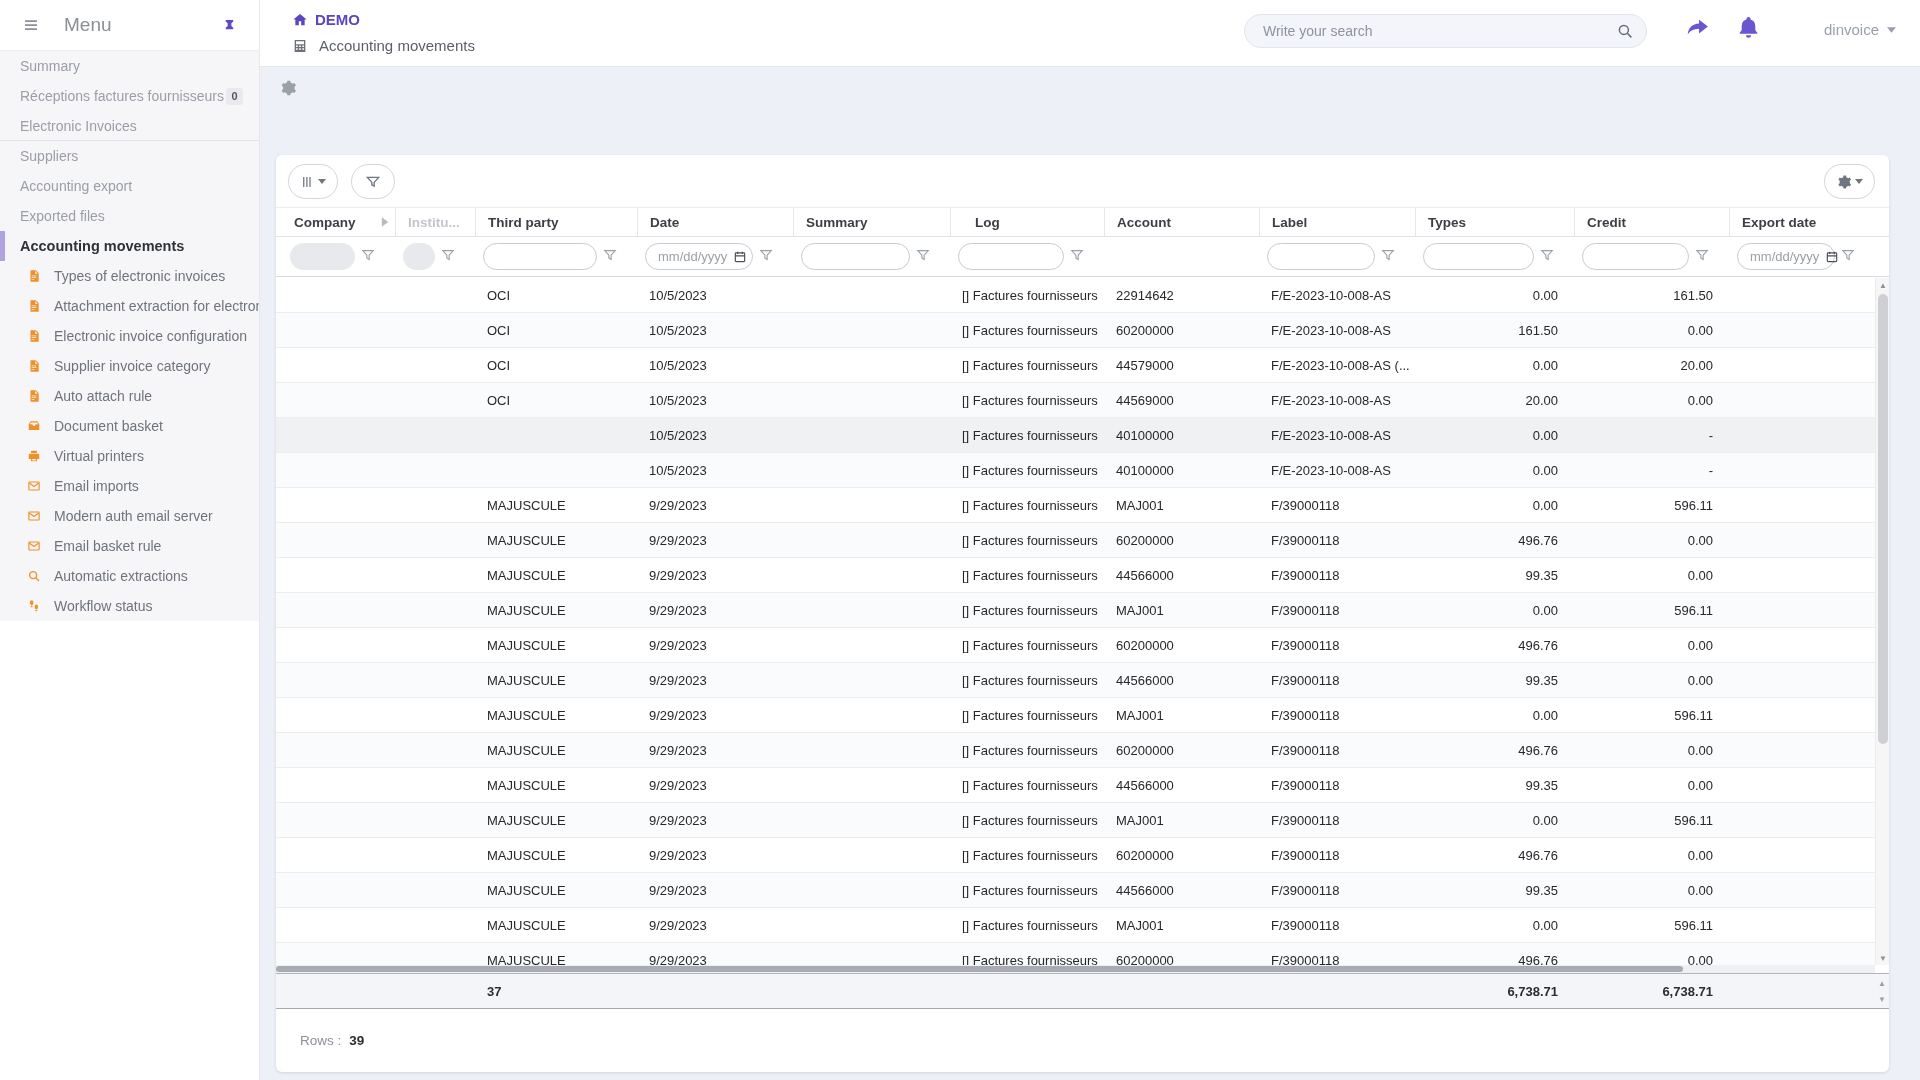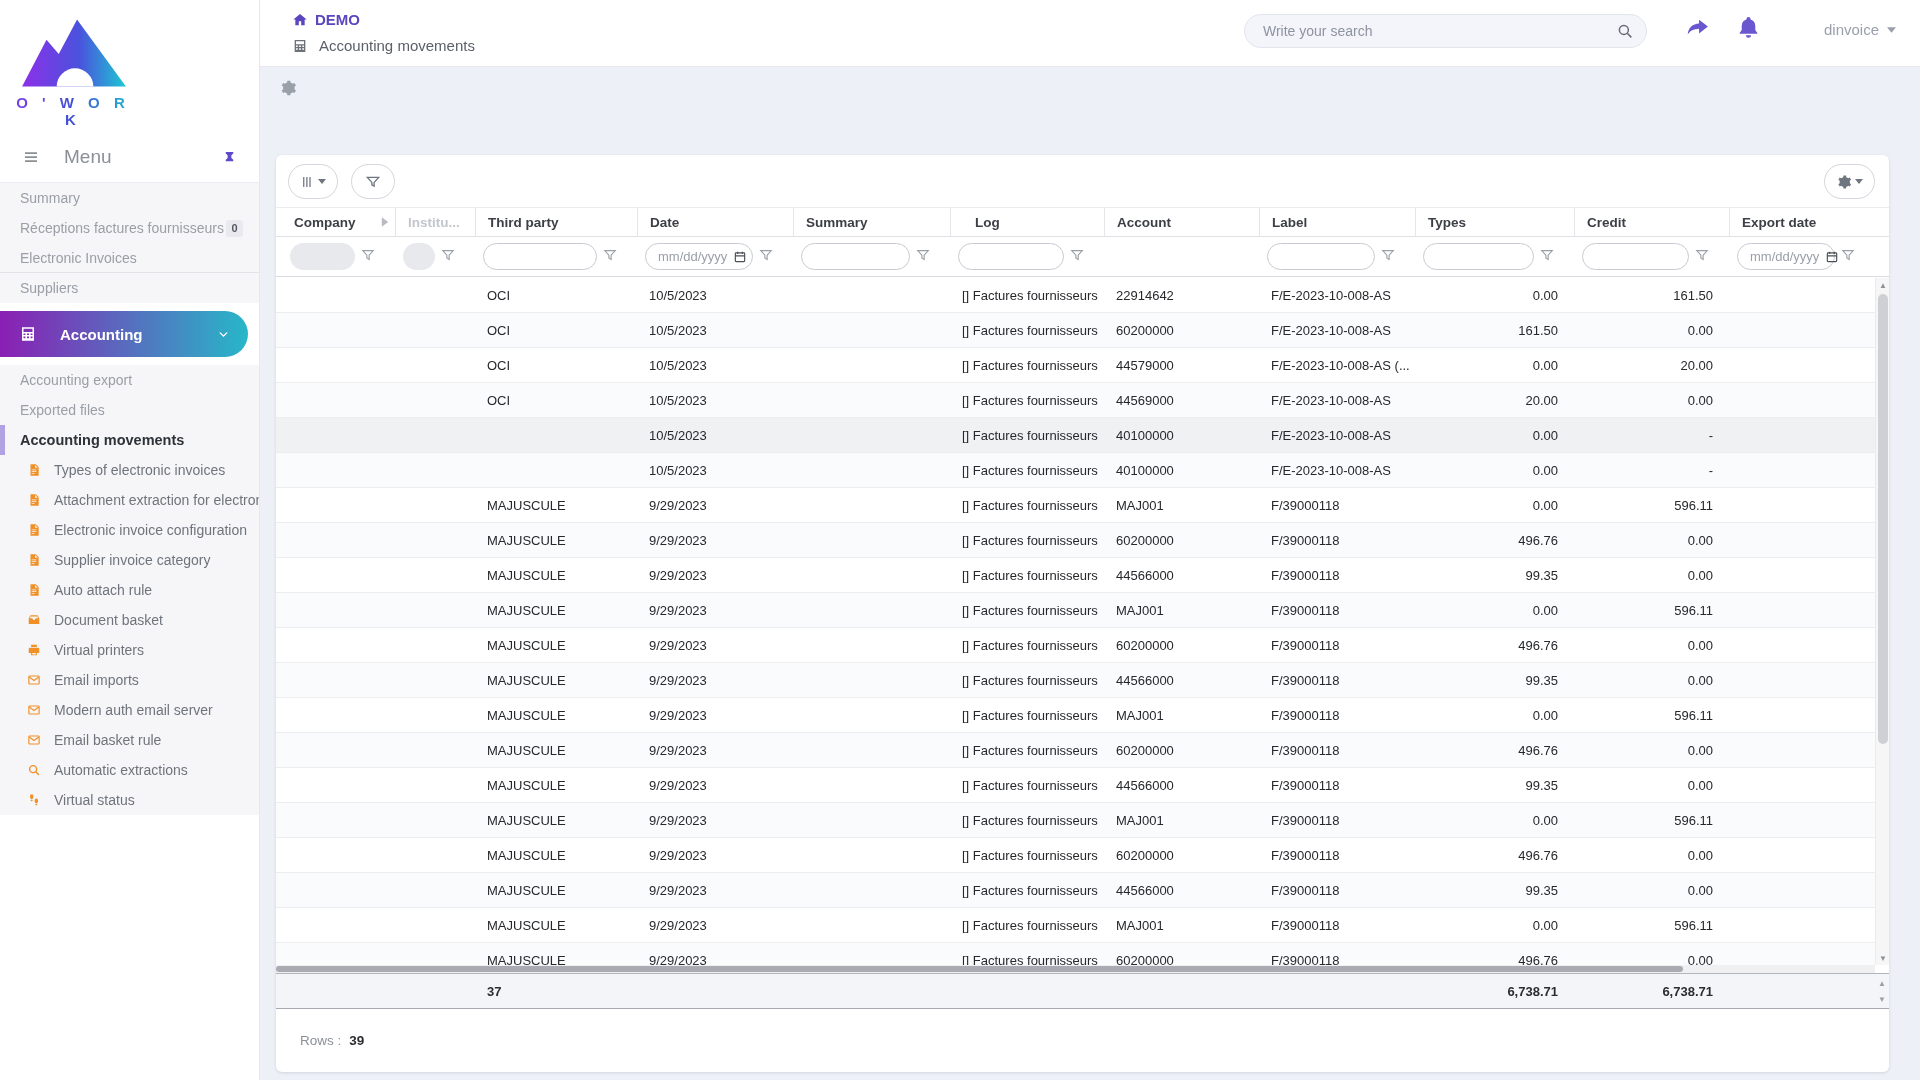--- a/index.html
+++ b/index.html
@@ -127,34 +127,20 @@
 
   .card-footer { position:absolute; left:0; right:0; bottom:0; height:63px; display:flex;
                  align-items:center; padding-left:24px; font-size:13.5px; }
   .card-footer .rl { color:#8a8f98; }
   .card-footer .rc { color:#2b2d31; font-weight:700; margin-left:8px; }
 </style>
 </head>
 <body>
 
 <aside class="sidebar">
-  <div class="logo-wrap">
-    <svg class="logo-mountain" viewBox="0 0 110 76">
-      <defs>
-        <linearGradient id="lgm" x1="0" y1="0" x2="1" y2="0">
-          <stop offset="0" stop-color="#8d30e8"></stop>
-            <stop offset="0.55" stop-color="#4a52dd"></stop>
-            <stop offset="1" stop-color="#1ec8d2"></stop>
-        </linearGradient>
-      </defs>
-      <path d="M4 72 L28 26 L40 40 L58 6 L106 72 Z" fill="url(#lgm)"></path>
-      <path d="M38 72 a18 18 0 0 1 36 0 Z" fill="#ffffff"></path>
-    </svg>
-    <span class="logo-text">O ' W O R K</span>
-  </div>
   <div class="menu-header">
     <span class="icon">
       <svg width="18" height="16" viewBox="0 0 24 24">
           <path fill="currentColor" d="M3 5h18v2.4H3zM3 11h18v2.4H3zM3 17h18v2.4H3z"></path>
         </svg>
     </span>
     <span class="lbl">Menu</span>
     <span class="icon pin">
       <svg width="15" height="15" viewBox="0 0 24 24">
           <path fill="currentColor" d="M6 3h12v2.4l-3 3v4.2l3 3V18H6v-2.4l3-3V8.4l-3-3z"></path>
@@ -197,33 +183,20 @@
       <div class="s-item sub">
         <span class="lbl">Réceptions factures fournisseurs</span>
         <span class="badge">0</span>
       </div>
       <div class="s-item sub divider">
         <span class="lbl">Electronic Invoices</span>
       </div>
       <div class="s-item sub">
         <span class="lbl">Suppliers</span>
       </div>
-      <div class="s-item active-grad">
-        <span class="icon mi">
-          <svg viewBox="0 0 24 24">
-            <path fill="currentColor" d="M4 3h16v18H4zm2 2v4.2h12V5zm0 6.2v2.2h2.6v-2.2zm4.7 0v2.2h2.6v-2.2zm4.7 0v2.2H18v-2.2zM6 15.4v2.2h2.6v-2.2zm4.7 0v2.2h2.6v-2.2zm4.7 0v2.2H18v-2.2z"></path>
-          </svg>
-        </span>
-        <span class="lbl">Accounting</span>
-        <span class="icon chev">
-          <svg viewBox="0 0 24 24">
-            <path fill="none" stroke="currentColor" stroke-width="2.6" stroke-linecap="round" d="M6 9l6 6 6-6"></path>
-          </svg>
-        </span>
-      </div>
       <div class="s-item sub">
         <span class="lbl">Accounting export</span>
       </div>
       <div class="s-item sub">
         <span class="lbl">Exported files</span>
       </div>
       <div class="s-item sub selected">
         <span class="lbl">Accounting movements</span>
       </div>
       <div class="s-item main bold">
@@ -337,21 +310,21 @@
       </div>
       <div class="s-item adm">
         <span class="icon ai">
           <svg viewBox="0 0 24 24">
             <ellipse cx="8" cy="6.5" rx="3" ry="4.2" fill="currentColor"></ellipse>
             <rect x="6.2" y="11.6" width="3.6" height="2.4" rx="1.2" fill="currentColor"></rect>
             <ellipse cx="16" cy="13.5" rx="3" ry="4.2" fill="currentColor"></ellipse>
             <rect x="14.2" y="18.6" width="3.6" height="2.4" rx="1.2" fill="currentColor"></rect>
           </svg>
         </span>
-        <span class="lbl">Virtual status</span>
+        <span class="lbl">Workflow status</span>
       </div>
     </nav>
 </aside>
 
 <header class="topbar">
   <div class="brand">
     <span class="icon">
       <svg viewBox="0 0 24 24">
           <path fill="currentColor" d="M12 3l10 8.2h-3V20h-5.2v-6H10.2v6H5v-8.8H2z"></path>
         </svg>

